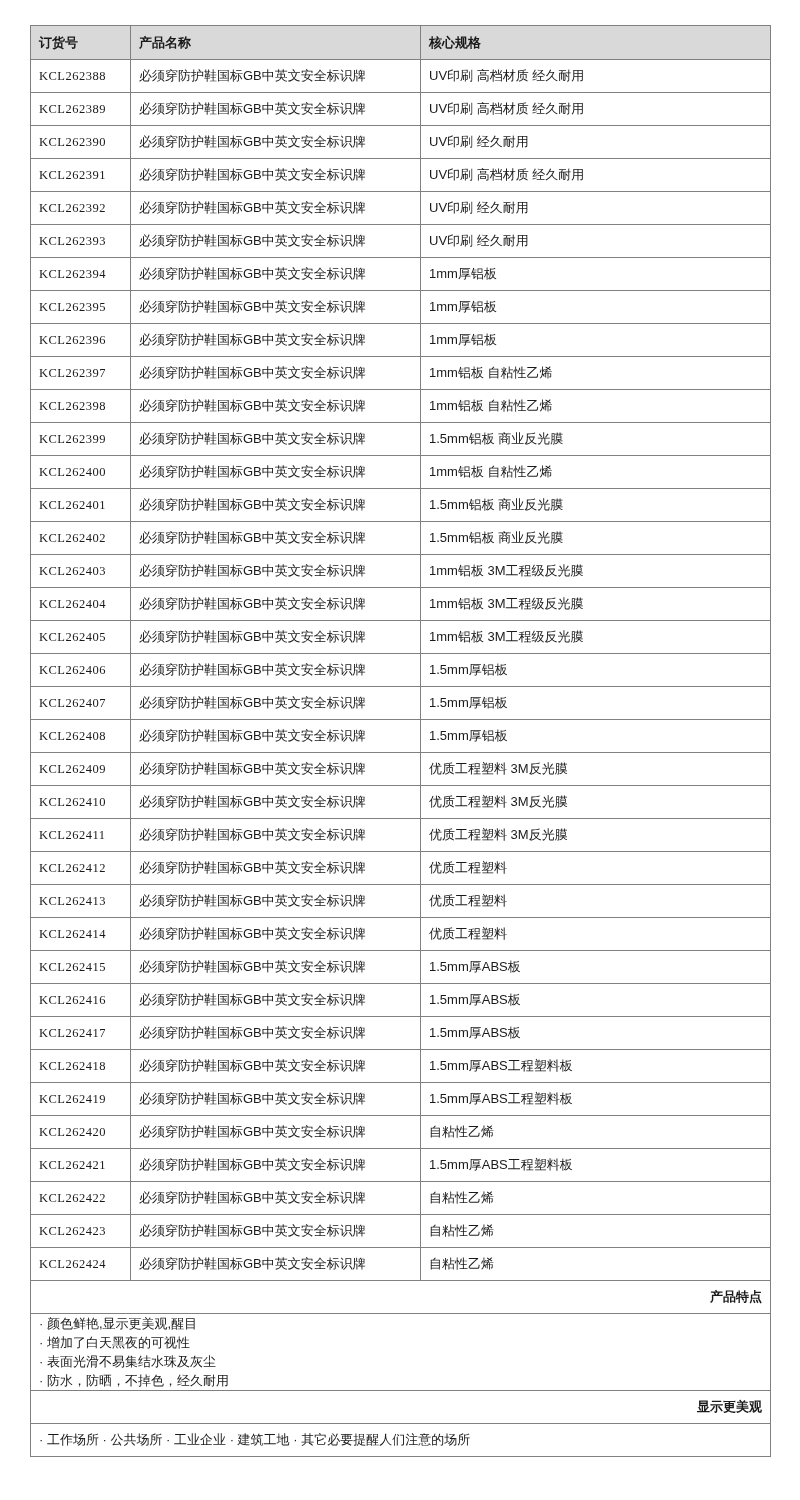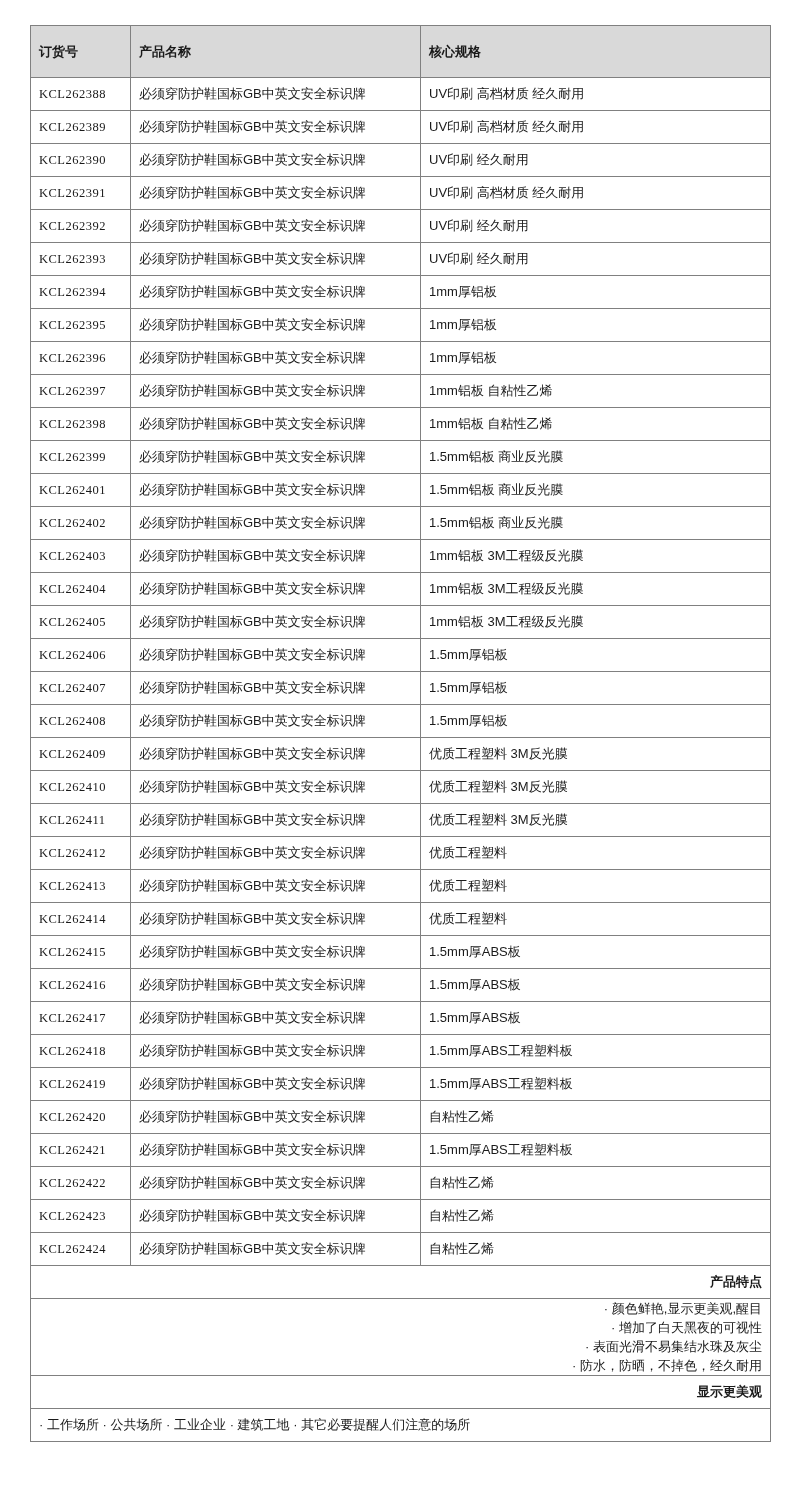--- a/index.html
+++ b/index.html
@@ -25,21 +25,21 @@
   .spec-table th, .spec-table td {
     border: 1px solid #808080;
     font-size: 13px;
     vertical-align: middle;
   }
   .spec-table thead th {
     background: #d9d9d9;
     font-weight: bold;
     text-align: left;
     padding: 0 8px;
-    height: 52px;
+    height: 34px;
   }
   .spec-table tbody td {
     height: 33px;
     padding: 0 8px;
     background: #ffffff;
     white-space: nowrap;
     overflow: hidden;
   }
   td.order-no {
     font-family: Liberation Serif, serif;
@@ -47,21 +47,21 @@
     letter-spacing: 0.5px;
   }
   td.section-header {
     background: #d9d9d9;
     font-weight: bold;
     text-align: right;
     height: 28px;
     padding: 0 8px;
   }
   td.features-body {
-    text-align: right;
+    text-align: left;
     padding: 8px 8px;
     height: auto;
   }
   td.features-body .feature-line {
     line-height: 19px;
     font-size: 13px;
   }
   td.occasions-body {
     text-align: left;
     height: 40px;
@@ -140,20 +140,25 @@
           <td class="order-no">KCL262398</td>
           <td>必须穿防护鞋国标GB中英文安全标识牌</td>
           <td>1mm铝板 自粘性乙烯</td>
         </tr>
         <tr>
           <td class="order-no">KCL262399</td>
           <td>必须穿防护鞋国标GB中英文安全标识牌</td>
           <td>1.5mm铝板 商业反光膜</td>
         </tr>
         <tr>
+          <td class="order-no">KCL262400</td>
+          <td>必须穿防护鞋国标GB中英文安全标识牌</td>
+          <td>1mm铝板 自粘性乙烯</td>
+        </tr>
+        <tr>
           <td class="order-no">KCL262401</td>
           <td>必须穿防护鞋国标GB中英文安全标识牌</td>
           <td>1.5mm铝板 商业反光膜</td>
         </tr>
         <tr>
           <td class="order-no">KCL262402</td>
           <td>必须穿防护鞋国标GB中英文安全标识牌</td>
           <td>1.5mm铝板 商业反光膜</td>
         </tr>
         <tr>

